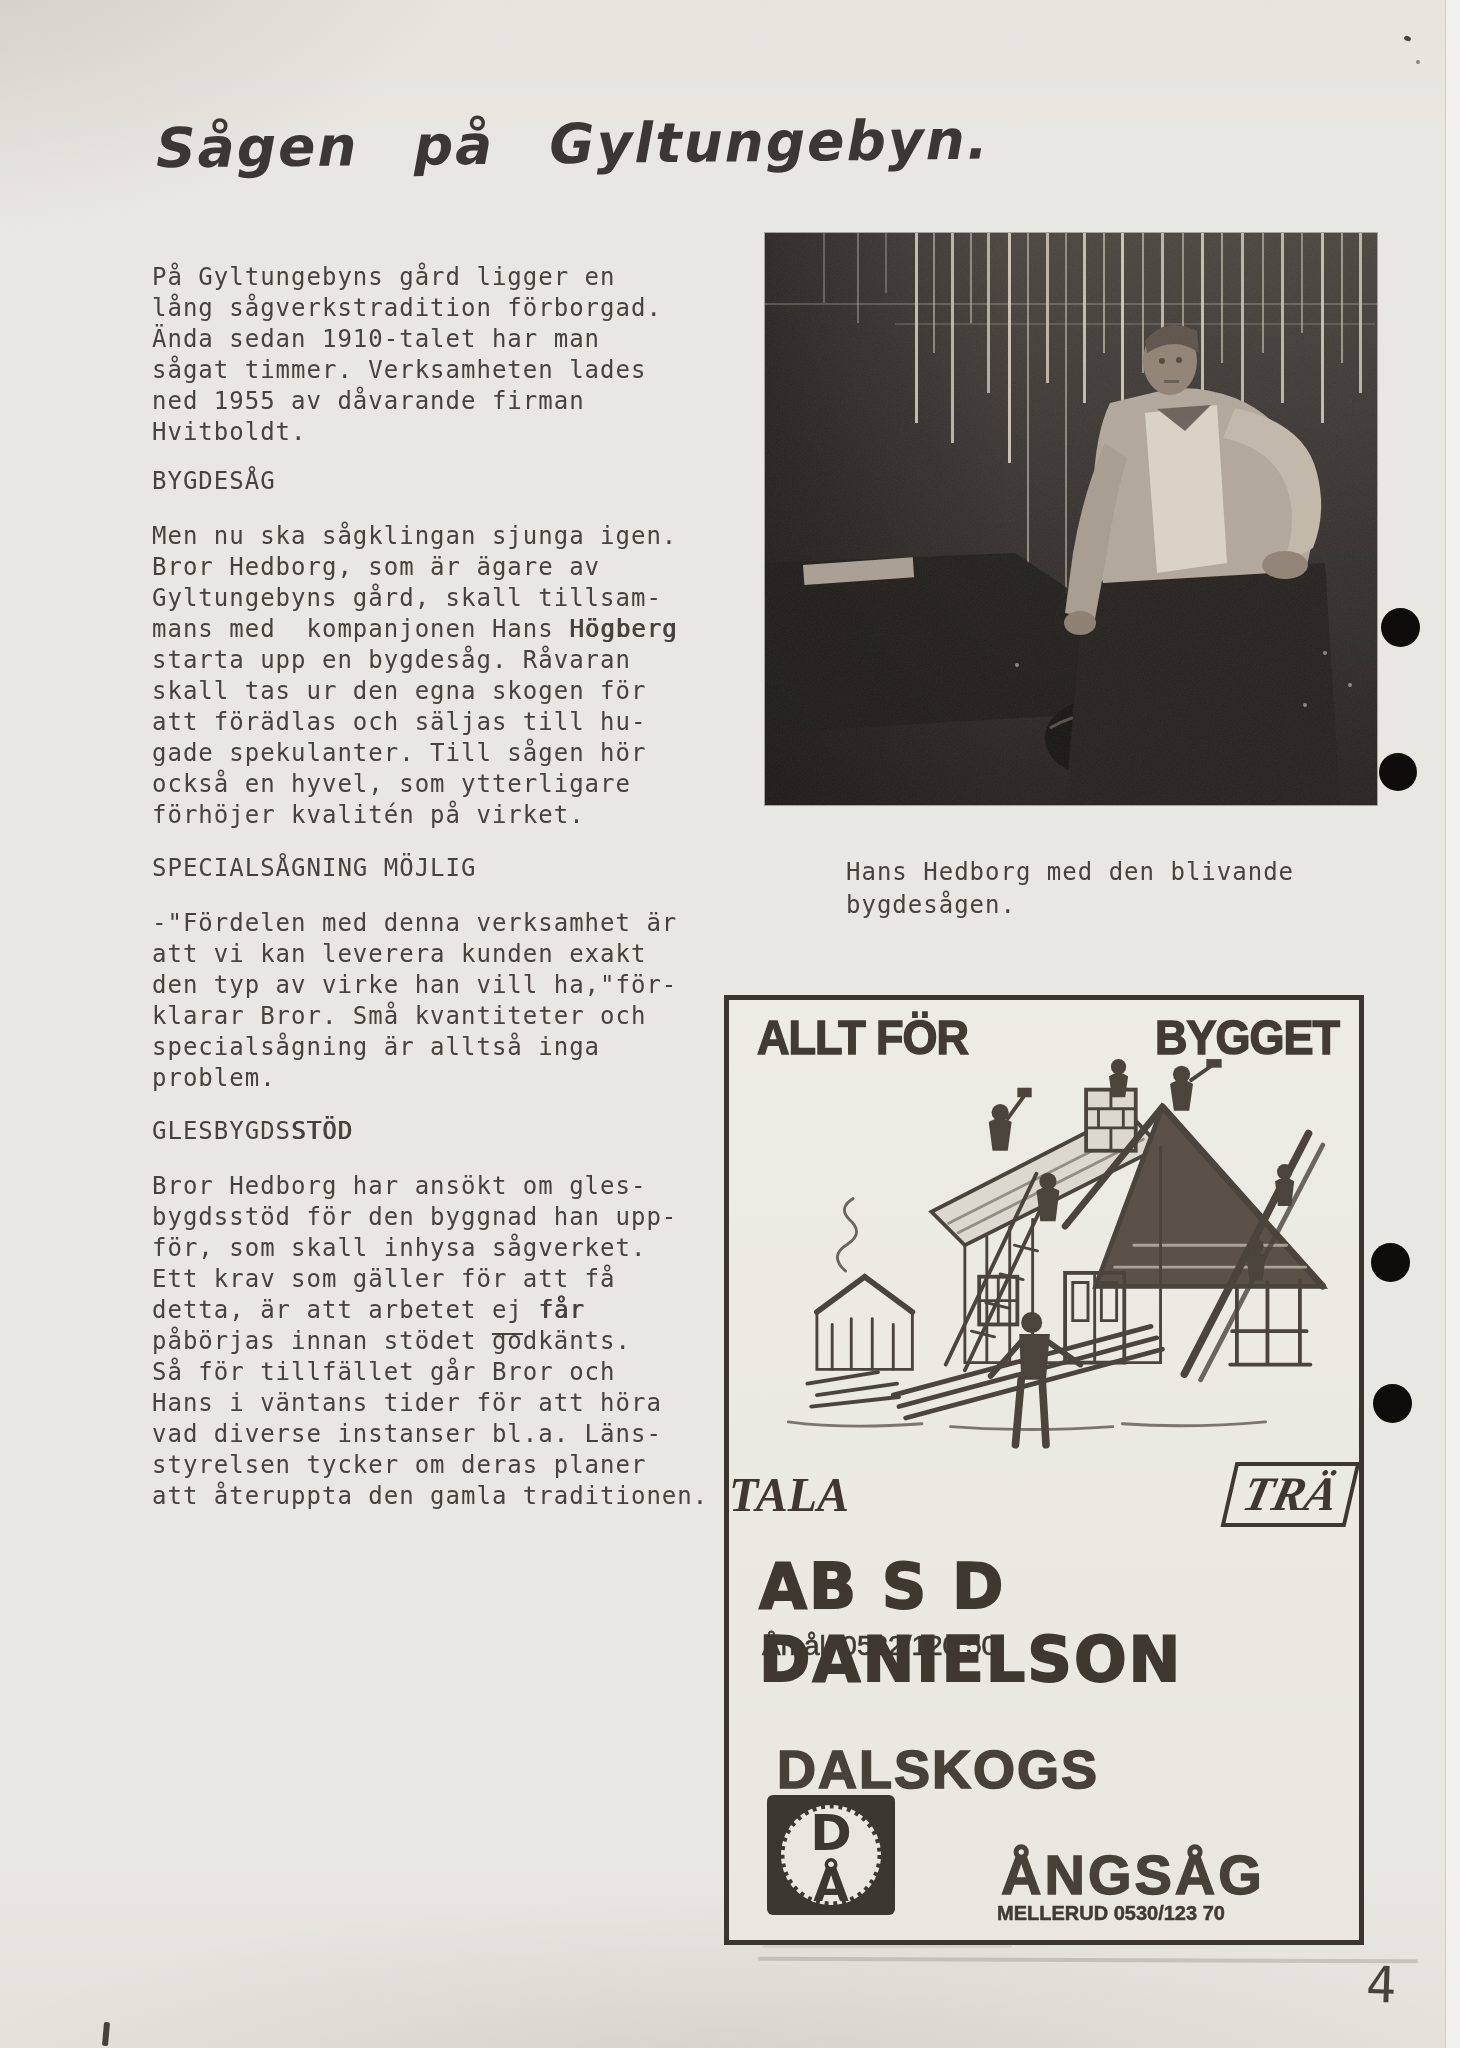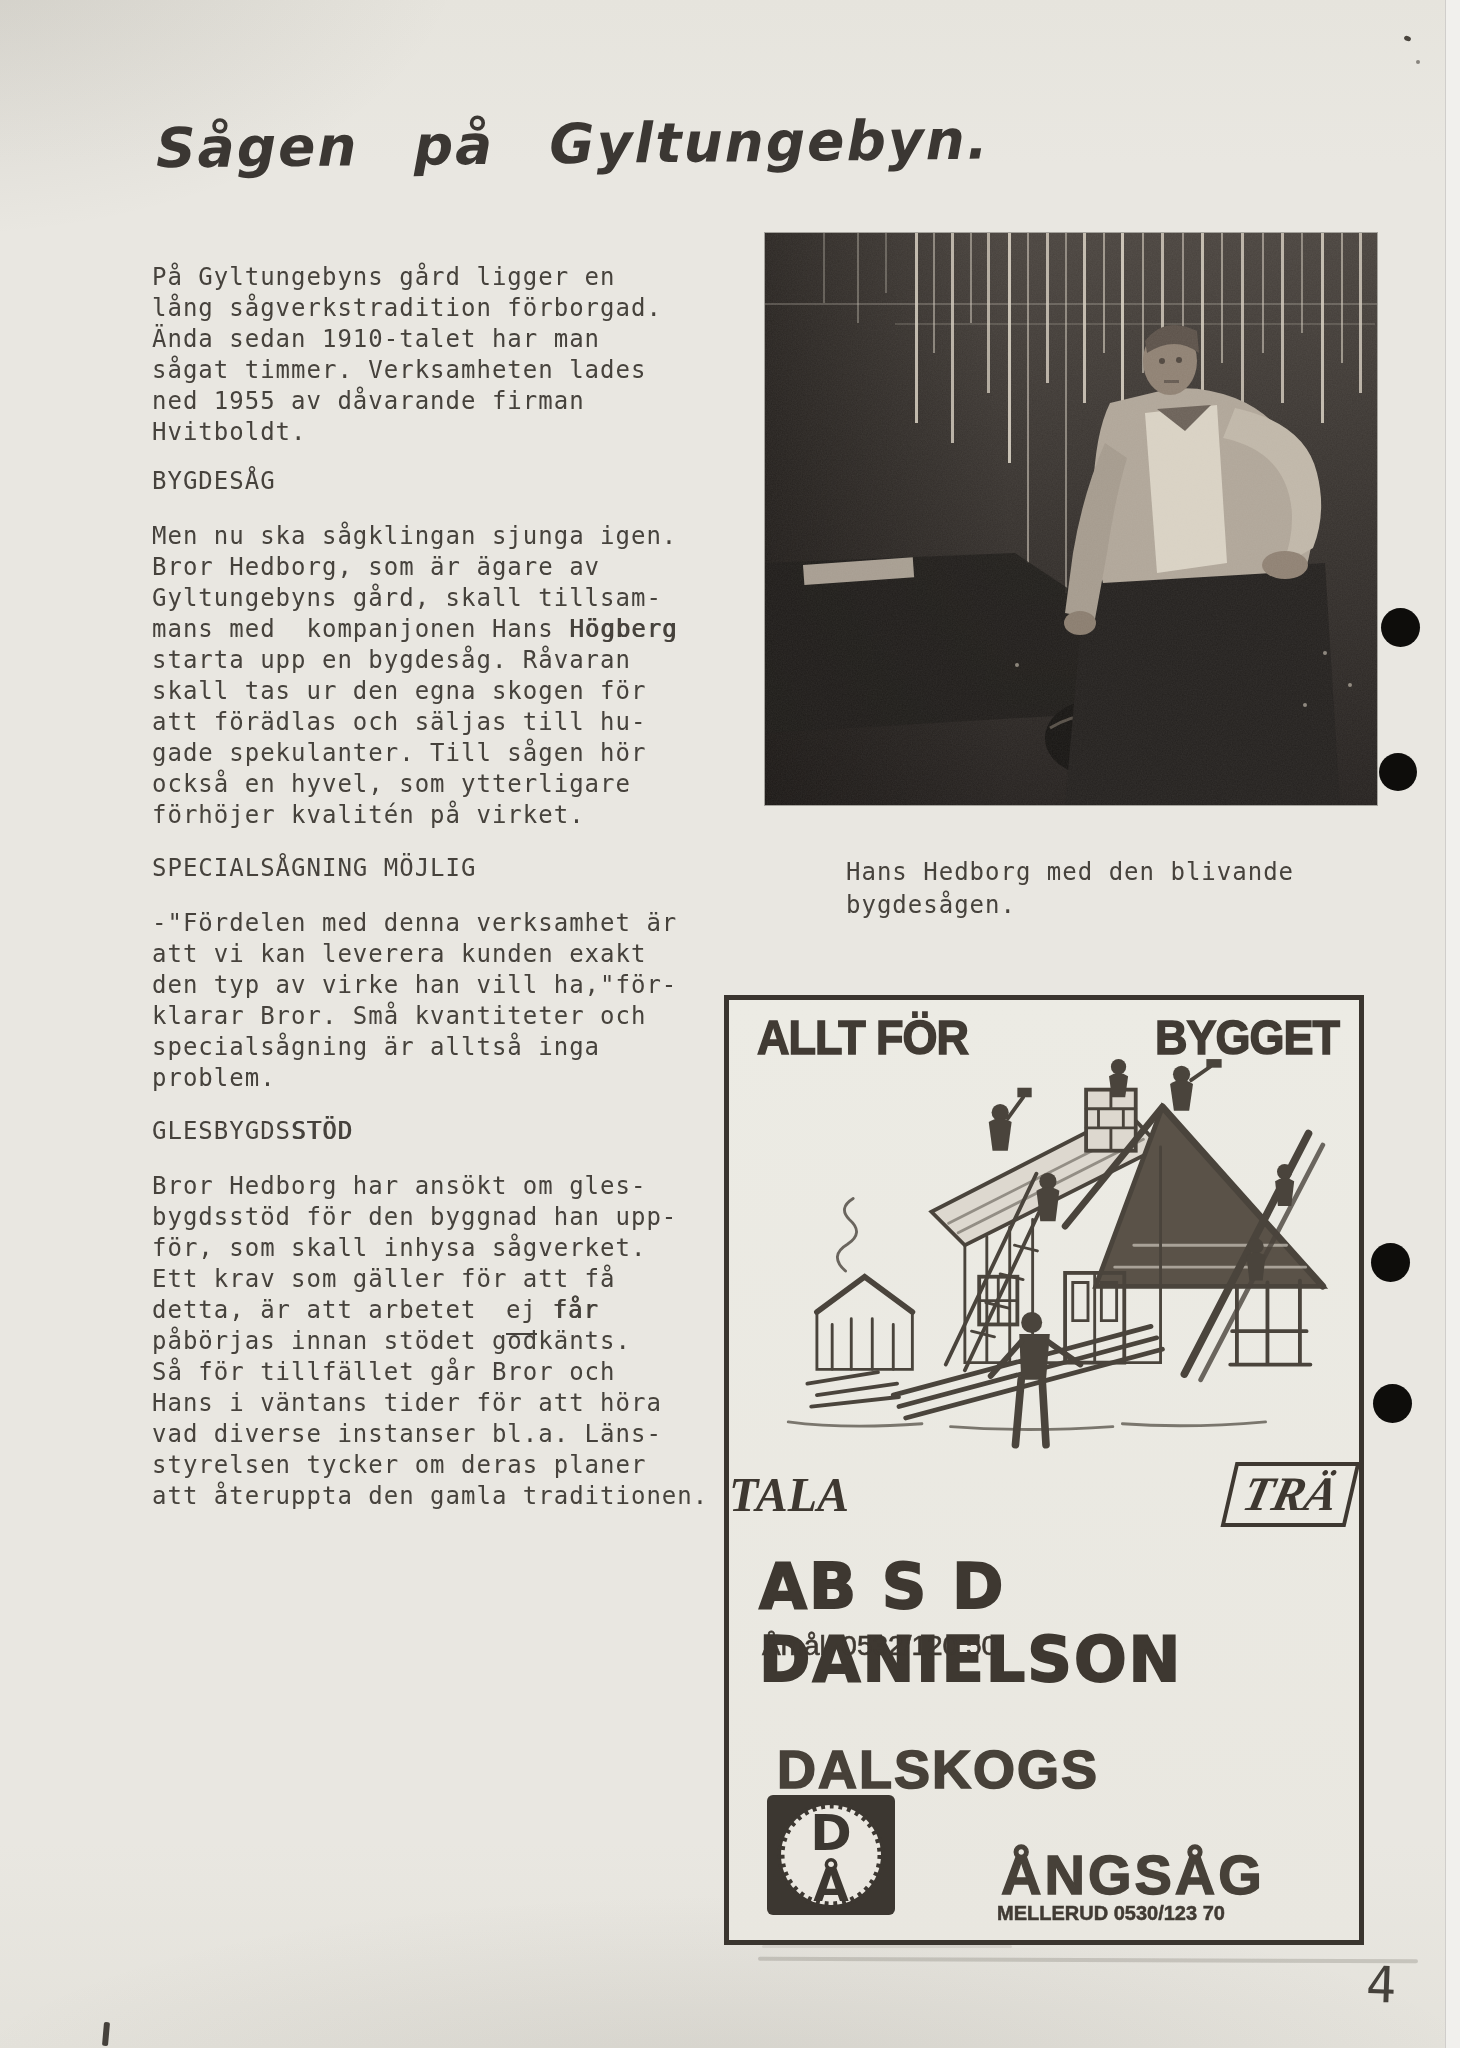--- a/index.html
+++ b/index.html
@@ -27,21 +27,21 @@
     transform:rotate(-.6deg);
   }
   .article-col{
     position:absolute;left:152px;top:262px;width:604px;
     color:#46423c;font-size:24px;line-height:31px;letter-spacing:1px;
   }
   .para{white-space:pre-wrap;margin:0 0 22px 0;}
   .para.intro{margin-bottom:18px;}
   .heading{white-space:pre;margin:0 0 24px 0;font-size:24px;}
   .b{text-shadow:.9px 0 0 currentColor;}
-  .u{border-bottom:2px solid currentColor;padding-bottom:9px;margin-left:14px;}
+  .u{border-bottom:2px solid currentColor;padding-bottom:9px;}
   .photo-figure{
     position:absolute;left:765px;top:233px;width:612px;height:572px;
     box-shadow:0 0 0 1px rgba(40,36,32,.35);
   }
   .photo-figure svg{display:block;width:100%;height:100%;}
   .caption{
     position:absolute;left:846px;top:856px;width:540px;
     color:#46423c;font-size:24px;line-height:33px;letter-spacing:1px;
     white-space:pre-wrap;
   }

